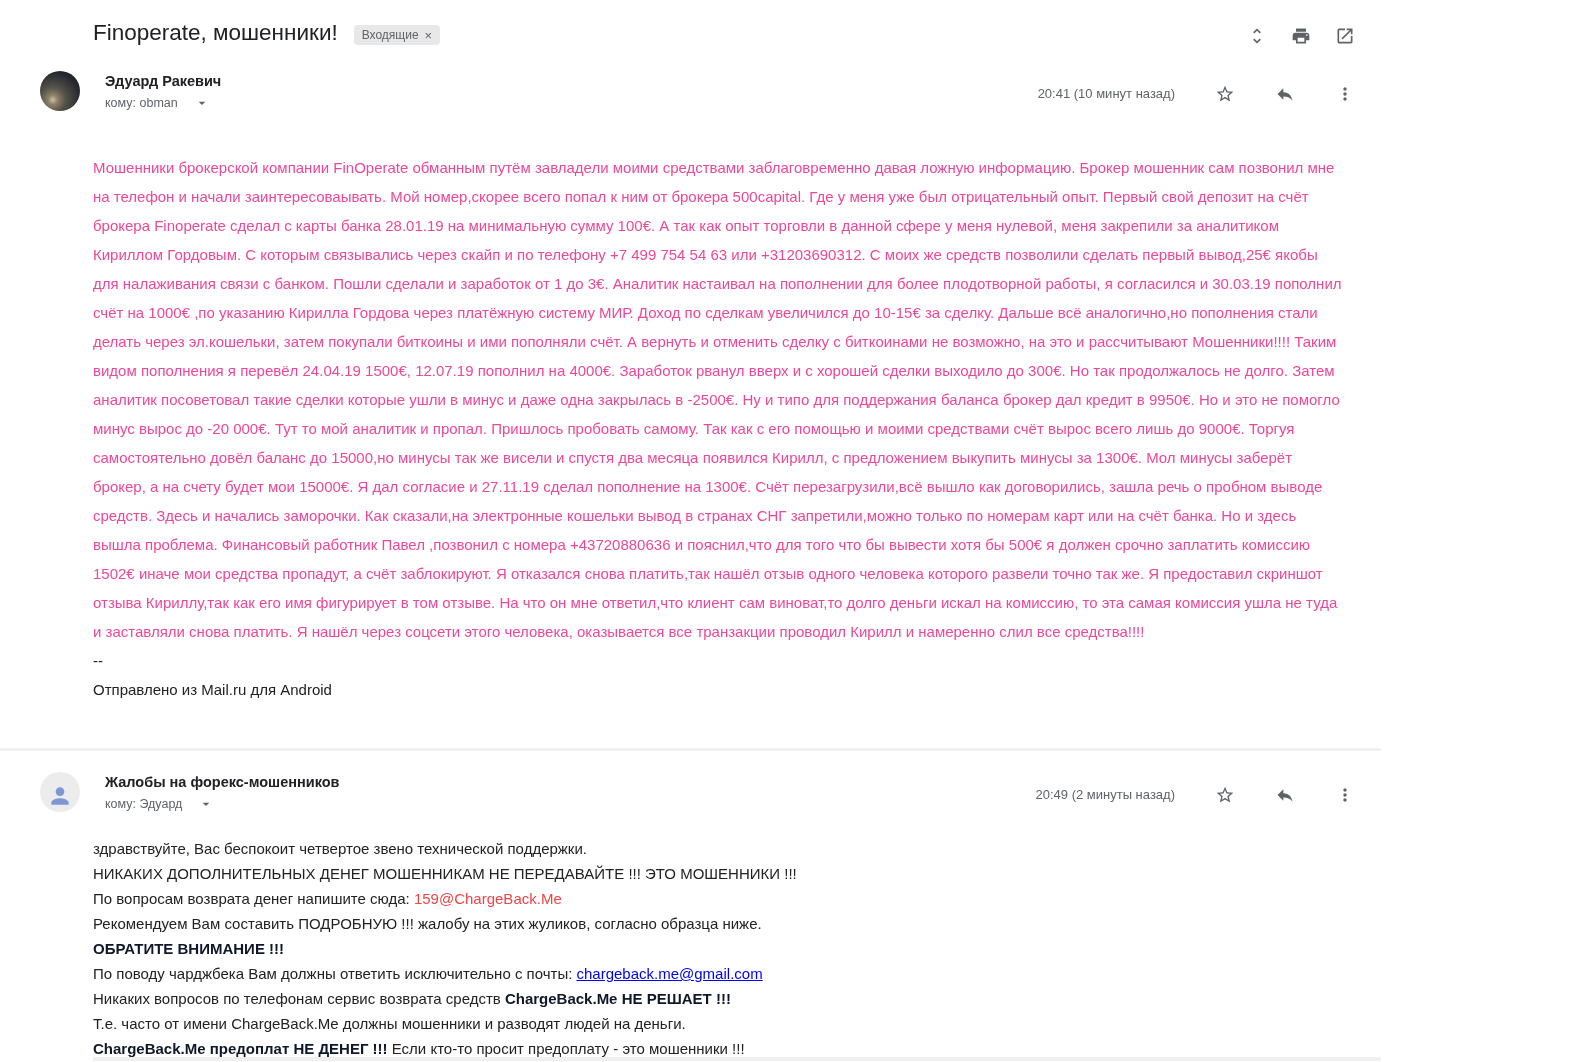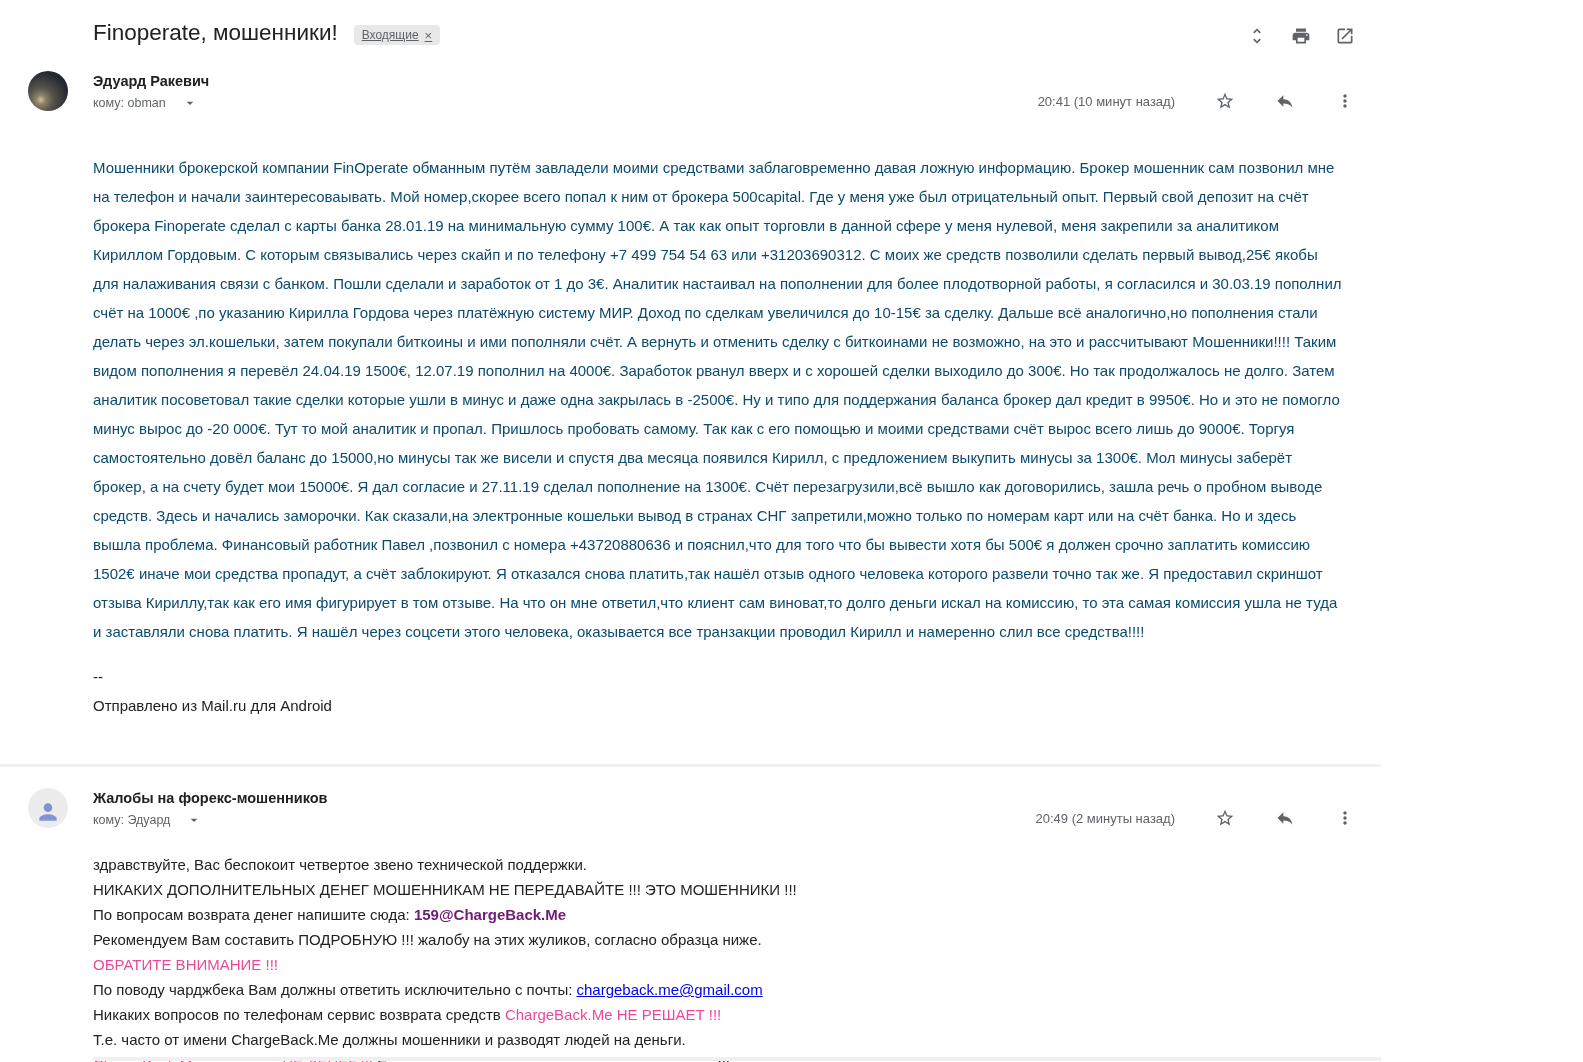--- a/index.html
+++ b/index.html
@@ -19,35 +19,35 @@
   }
   .subject-left { display:flex; align-items:center; }
   .subject-title {
     font-size:22.5px; font-weight:400; color:#202124; line-height:30px;
   }
   .label-chip {
     display:inline-flex; align-items:flex-end; gap:6px;
     margin-left:16px; margin-top:4px;
     background:#e8e8e8; border-radius:4px;
     padding:3px 8px; font-size:12px; color:#5f6368;
-    cursor:pointer; white-space:nowrap;text-decoration:underline;
+    cursor:pointer; white-space:nowrap;
   }
   .label-chip .chip-close { font-size:13px; color:#5f6368; line-height:1; }
   .top-icons { display:flex; align-items:center; gap:24px; margin-top:8px; }
   .icon-btn {
     width:20px; height:20px; color:#5f6368; cursor:pointer;
     display:flex; align-items:center; justify-content:center;
   }
   .icon-btn svg { width:20px; height:20px; fill:#5f6368; }
 
   
   .message { position:relative; }
   .msg-header {
-    display:flex; align-items:flex-end;
-    padding:0 26px 0 28px;
+    display:flex; align-items:center;
+    padding:0 26px 0 40px;
   }
   .msg1 .msg-header { margin-top:22px; }
   .avatar {
     width:40px; height:40px; border-radius:50%; flex:0 0 40px;
     overflow:hidden; position:relative;
   }
   .avatar-photo {
     background:radial-gradient(circle at 32% 72%, #cfc2a2 0%, #8d8068 12%, #55524a 32%, #262a31 68%, #141619 100%);
   }
   .avatar-default { background:#ececec; display:flex; align-items:flex-end; justify-content:center; }
@@ -59,38 +59,38 @@
     margin-top:4px; font-size:12.5px; color:#5f6368; cursor:pointer;
   }
   .recipient-row svg { width:16px; height:16px; fill:#5f6368; }
   .msg-meta { display:flex; align-items:center; gap:40px; padding-top:6px; }
   .timestamp { font-size:13px; color:#5f6368; white-space:nowrap; }
   .meta-btn { width:20px; height:20px; cursor:pointer; }
   .meta-btn svg { width:20px; height:20px; fill:#5f6368; }
 
   
   .msg-body-1 {
-    margin:42px 38px 16px 93px;
+    margin:42px 38px 0 93px;
     max-width:1452px;
-    font-size:15px; line-height:29px; color:#0c4a6e;
+    font-size:15px; line-height:29px; color:#ec4899;
     text-align:left;
   }
   .sig-line { font-size:15px; line-height:29px; color:#222; margin-left:93px; }
 
   
   .msg-divider { margin-top:44px; height:3px; background:#f1f1f1; width:100%; }
   .msg2 .msg-header { margin-top:20px; }
 
   
   .msg-body-2 { margin:24px 38px 0 93px; font-size:15px; color:#222; }
   .body-line { line-height:25px; }
   .seg-p { color:#222; }
-  .seg-b { font-weight:400; color:#ec4899; }
+  .seg-b { font-weight:700; color:#0f172a; }
   a.seg-l { color:#0000ee; text-decoration:underline; cursor:pointer;text-align:center; }
-  a.seg-bl { color:#701a75; font-weight:700; text-decoration:none; cursor:pointer; }
+  a.seg-bl { color:#ef4444; font-weight:400; text-decoration:none; cursor:pointer; }
 
   .quote-line { margin:44px 38px 0 93px; font-size:15px; line-height:20px; color:#222; }
   .bottom-strip {
     position:absolute; left:93px; right:0; bottom:1px; height:4px;
     background:#f0f0f0;
   }
 </style>
 </head>
 <body>
 

